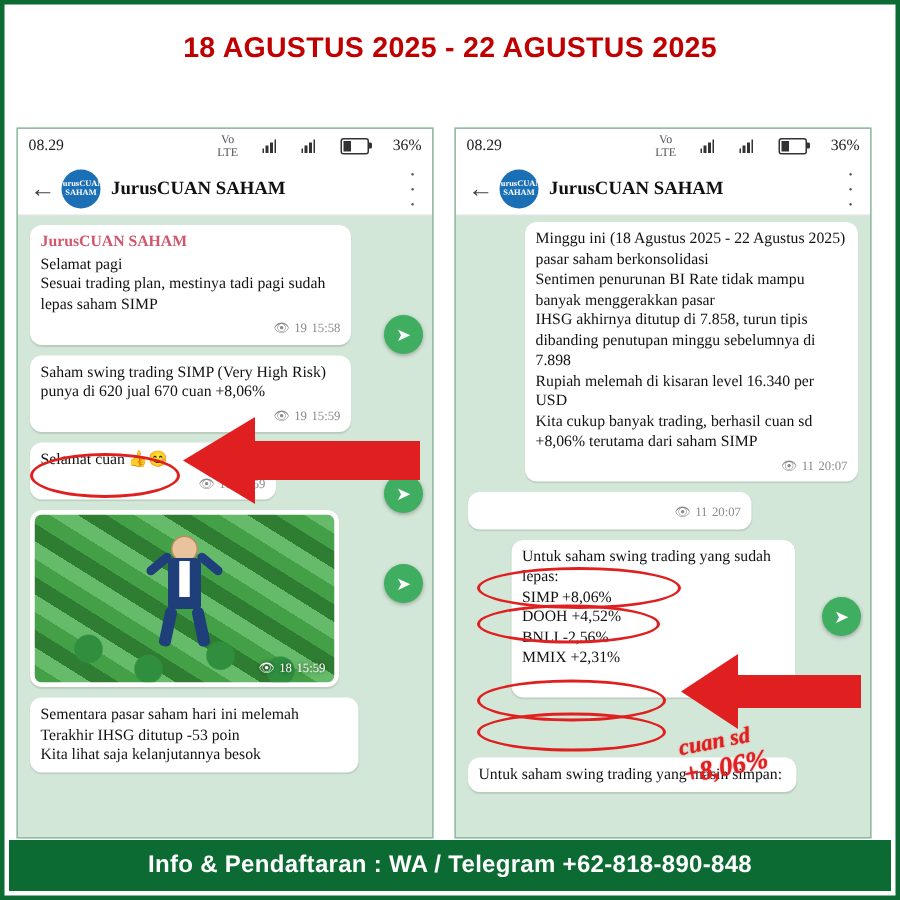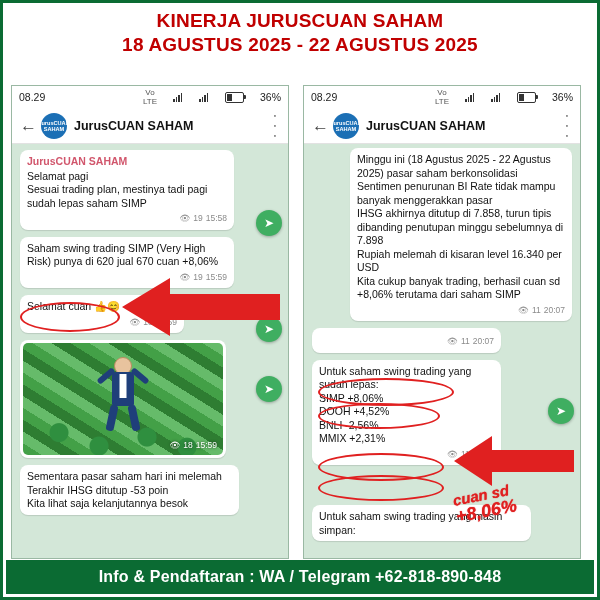--- a/index.html
+++ b/index.html
@@ -29,20 +29,21 @@
     background:#0b6b33;color:#ffffff;
     display:flex;align-items:center;justify-content:center;
     font-size:16px;font-weight:bold;letter-spacing:.2px;
   }
   
   .panel{
     position:absolute;top:82px;width:278px;height:474px;
     background:#86efac;overflow:hidden;
     border:1px solid #9ab8a3;
     box-sizing:border-box;
+    font-family:Liberation Serif, serif;
   }
   .panel.left{left:8px;}
   .panel.right{left:300px;}
   
   .statusbar{
     height:22px;background:#ffffff;display:flex;align-items:center;
     justify-content:space-between;padding:0 7px;font-size:10.5px;color:#222;
     box-sizing:border-box;
   }
   .statusbar .right{display:flex;align-items:center;gap:16px;}
@@ -148,21 +149,20 @@
     transform:rotate(-11deg);line-height:17px;font-size:15px;pointer-events:none;
     text-shadow:0 0 1px #e02020;
   }
 </style>
 </head>
 <body>
 
 <div class="page">
 
   <div class="header">
-    <div>KINERJA JURUSCUAN SAHAM</div>
     <div>18 AGUSTUS 2025 - 22 AGUSTUS 2025</div>
   </div>
 
   <div class="panel left">
 
     <div class="statusbar">
       <span>08.29</span>
       <span class="right">
         <span class="tiny">
           <span>Vo</span><br><span>LTE</span>
@@ -323,21 +323,21 @@
       </div>
 
       <div class="bubble" style="max-width:175px;">
         <span class="meta">
           <span class="eye">👁</span>
           <span>11</span>
           <span>20:07</span>
         </span>
       </div>
 
-      <div class="bubble" style="max-width:175px;">
+      <div class="bubble" style="max-width:175px;margin-left:29px;">
         <span style="white-space:pre-line;">Untuk saham swing trading yang sudah lepas:
 SIMP +8,06%
 DOOH +4,52%
 BNLI -2,56%
 MMIX +2,31%</span>
         <span class="meta">
           <span class="eye">👁</span>
           <span>11</span>
           <span>20:07</span>
         </span>

